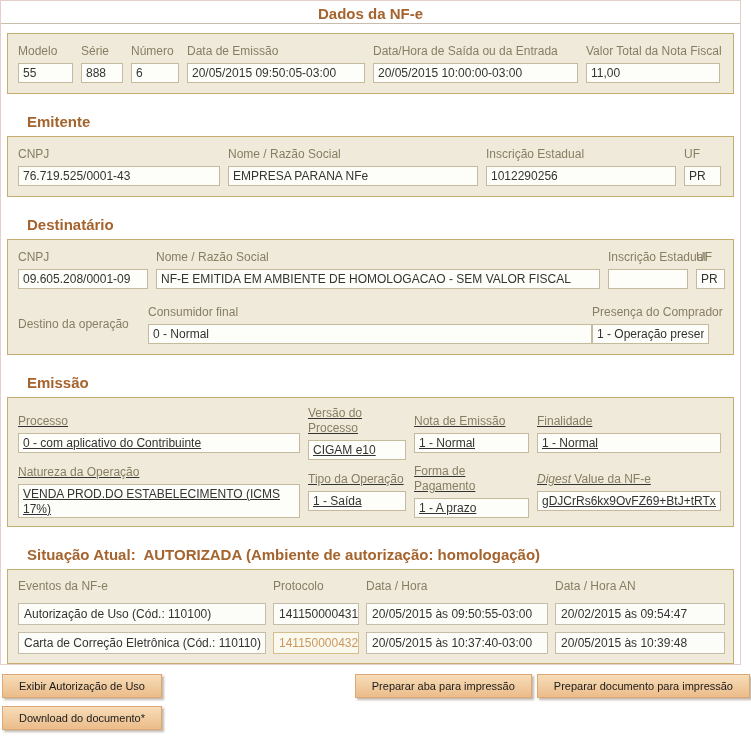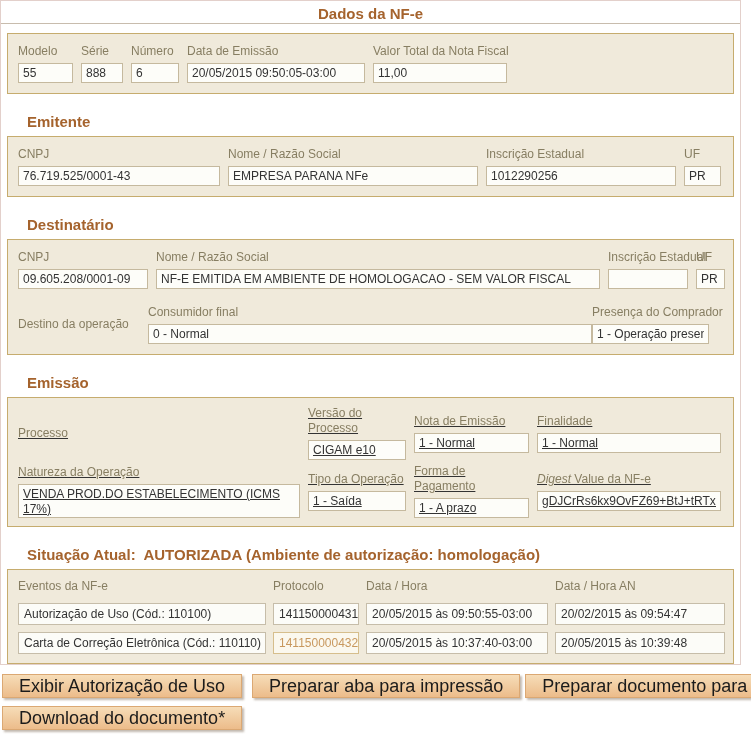--- a/index.html
+++ b/index.html
@@ -70,21 +70,21 @@
   .cellbox.link-box{border-color:#D6BE8C; background:#FBF8EE;}
   .cellbox a{color:var(--link); text-decoration:none;}
   
   .actions-row{display:flex; margin:9px 1px 0 2px; gap:5px;}
   .actions-row .spacer{flex:1;}
   button.act{
     height:24px; padding:0 16px; flex:none;
     border:1px solid var(--button-border);
     background:linear-gradient(to bottom,var(--button-grad-top),var(--button-grad-bottom));
     box-shadow:2px 2px 2px rgba(120,100,80,0.45);
-    color:var(--button-text); font-family:inherit; font-size:18px; cursor:pointer;
+    color:var(--button-text); font-family:inherit; font-size:11px; cursor:pointer;
   }
   .actions-row2{margin:8px 0 0 2px;}
 </style>
 </head>
 <body>
 
 <div class="panel">
 
   <div class="page-title">Dados da NF-e</div>
   <hr class="title-rule">
@@ -99,20 +99,24 @@
         <span class="lbl">Série</span>
         <input class="val" readonly="" value="888" style="">
       </div>
       <div class="field" style="width:48px">
         <span class="lbl">Número</span>
         <input class="val" readonly="" value="6" style="">
       </div>
       <div class="field" style="width:178px">
         <span class="lbl">Data de Emissão</span>
         <input class="val" readonly="" value="20/05/2015 09:50:05-03:00" style="">
+      </div>
+      <div class="field" style="width:205px">
+        <span class="lbl">Data/Hora de Saída ou da Entrada</span>
+        <input class="val" readonly="" value="20/05/2015 10:00:00-03:00" style="">
       </div>
       <div class="field" style="width:134px">
         <span class="lbl">Valor Total da Nota Fiscal</span>
         <input class="val" readonly="" value="11,00" style="">
       </div>
     </div>
   </div>
 
   <div class="section-heading">Emitente</div>
   <div class="fieldset">
@@ -169,20 +173,21 @@
         <input class="val" readonly="" value="1 - Operação presencial" style="">
       </div>
     </div>
   </div>
 
   <div class="section-heading">Emissão</div>
   <div class="fieldset emissao">
     <div class="frow">
       <div class="field" style="width:282px">
         <span class="lbl">Processo</span>
+        <input class="val" readonly="" value="0 - com aplicativo do Contribuinte" style="">
       </div>
       <div class="field" style="width:98px">
         <span class="lbl wrap">Versão do Processo</span>
         <input class="val" readonly="" value="CIGAM e10" style="">
       </div>
       <div class="field" style="width:115px">
         <span class="lbl">Nota de Emissão</span>
         <input class="val" readonly="" value="1 - Normal" style="">
       </div>
       <div class="field" style="width:184px">

